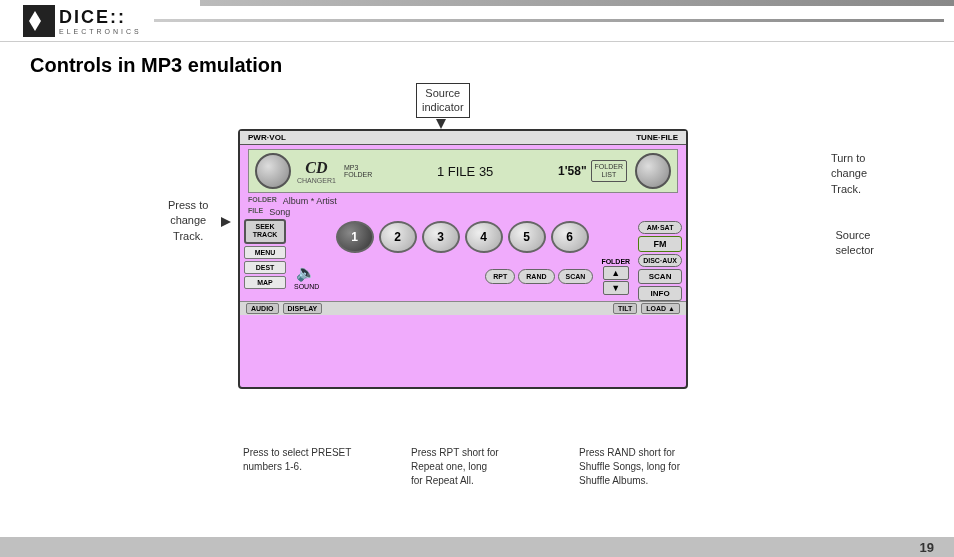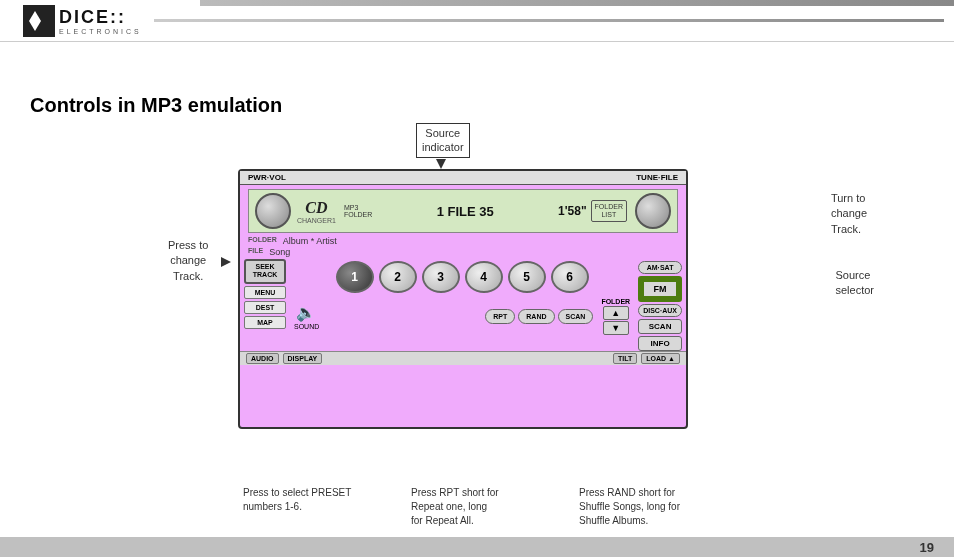--- a/index.html
+++ b/index.html
@@ -50,21 +50,20 @@
       height: 3px;
       background: linear-gradient(to right, #ccc, #888);
       margin-left: 12px;
     }
 
     
     .page-title {
       font-size: 20px;
       font-weight: bold;
       padding: 18px 30px 10px 30px;
-      margin-top: 40px;
     }
 
     
     .main-content {
       position: relative;
       padding: 0 30px;
       margin-left: 23px;
     }
 
     
@@ -233,21 +232,21 @@
       border: 1px solid #666;
       border-radius: 8px;
       font-size: 7px;
       font-weight: bold;
       text-align: center;
       padding: 2px 5px;
       cursor: pointer;
     }
     .fm-btn {
       background: #d8d8d8;
-      border: 6px solid #4d7c0f;
+      border: 1px solid #4d7c0f;
       border-radius: 3px;
       font-size: 9px;
       font-weight: bold;
       text-align: center;
       padding: 2px 8px;
       cursor: pointer;
     }
     .disc-aux-btn {
       background: #d8d8d8;
       border: 1px solid #666;
@@ -401,21 +400,21 @@
         <span class="display-cd">CD</span>
         <span style="font-size:7px;color:#555;">CHANGER1</span>
       </div>
 
       <div style="display:flex;flex-direction:column;font-size:7px;color:#333;margin-left:4px;">
         <span>MP3</span>
         <span>FOLDER</span>
       </div>
 
       <div style="flex:1;text-align:center;">
-        <span style="font-size:13px;font-weight:bold;color:#111;">1  FILE 35</span>
+        <span style="font-size:13px;font-weight:normal;color:#111;">1  FILE 35</span>
       </div>
 
       <span style="font-size:12px;font-weight:bold;color:#111;">1'58"</span>
 
       <div style="font-size:7px;color:#333;border:1px solid #555;padding:2px 3px;border-radius:2px;text-align:center;line-height:1.2;white-space:pre-line;">FOLDER
 LIST</div>
 
       <div style="width:36px;height:36px;border-radius:50%;background:radial-gradient(circle at 35% 35%, #ddd, #888);border:2px solid #555;flex-shrink:0;margin-left:4px;"></div>
     </div>
 

